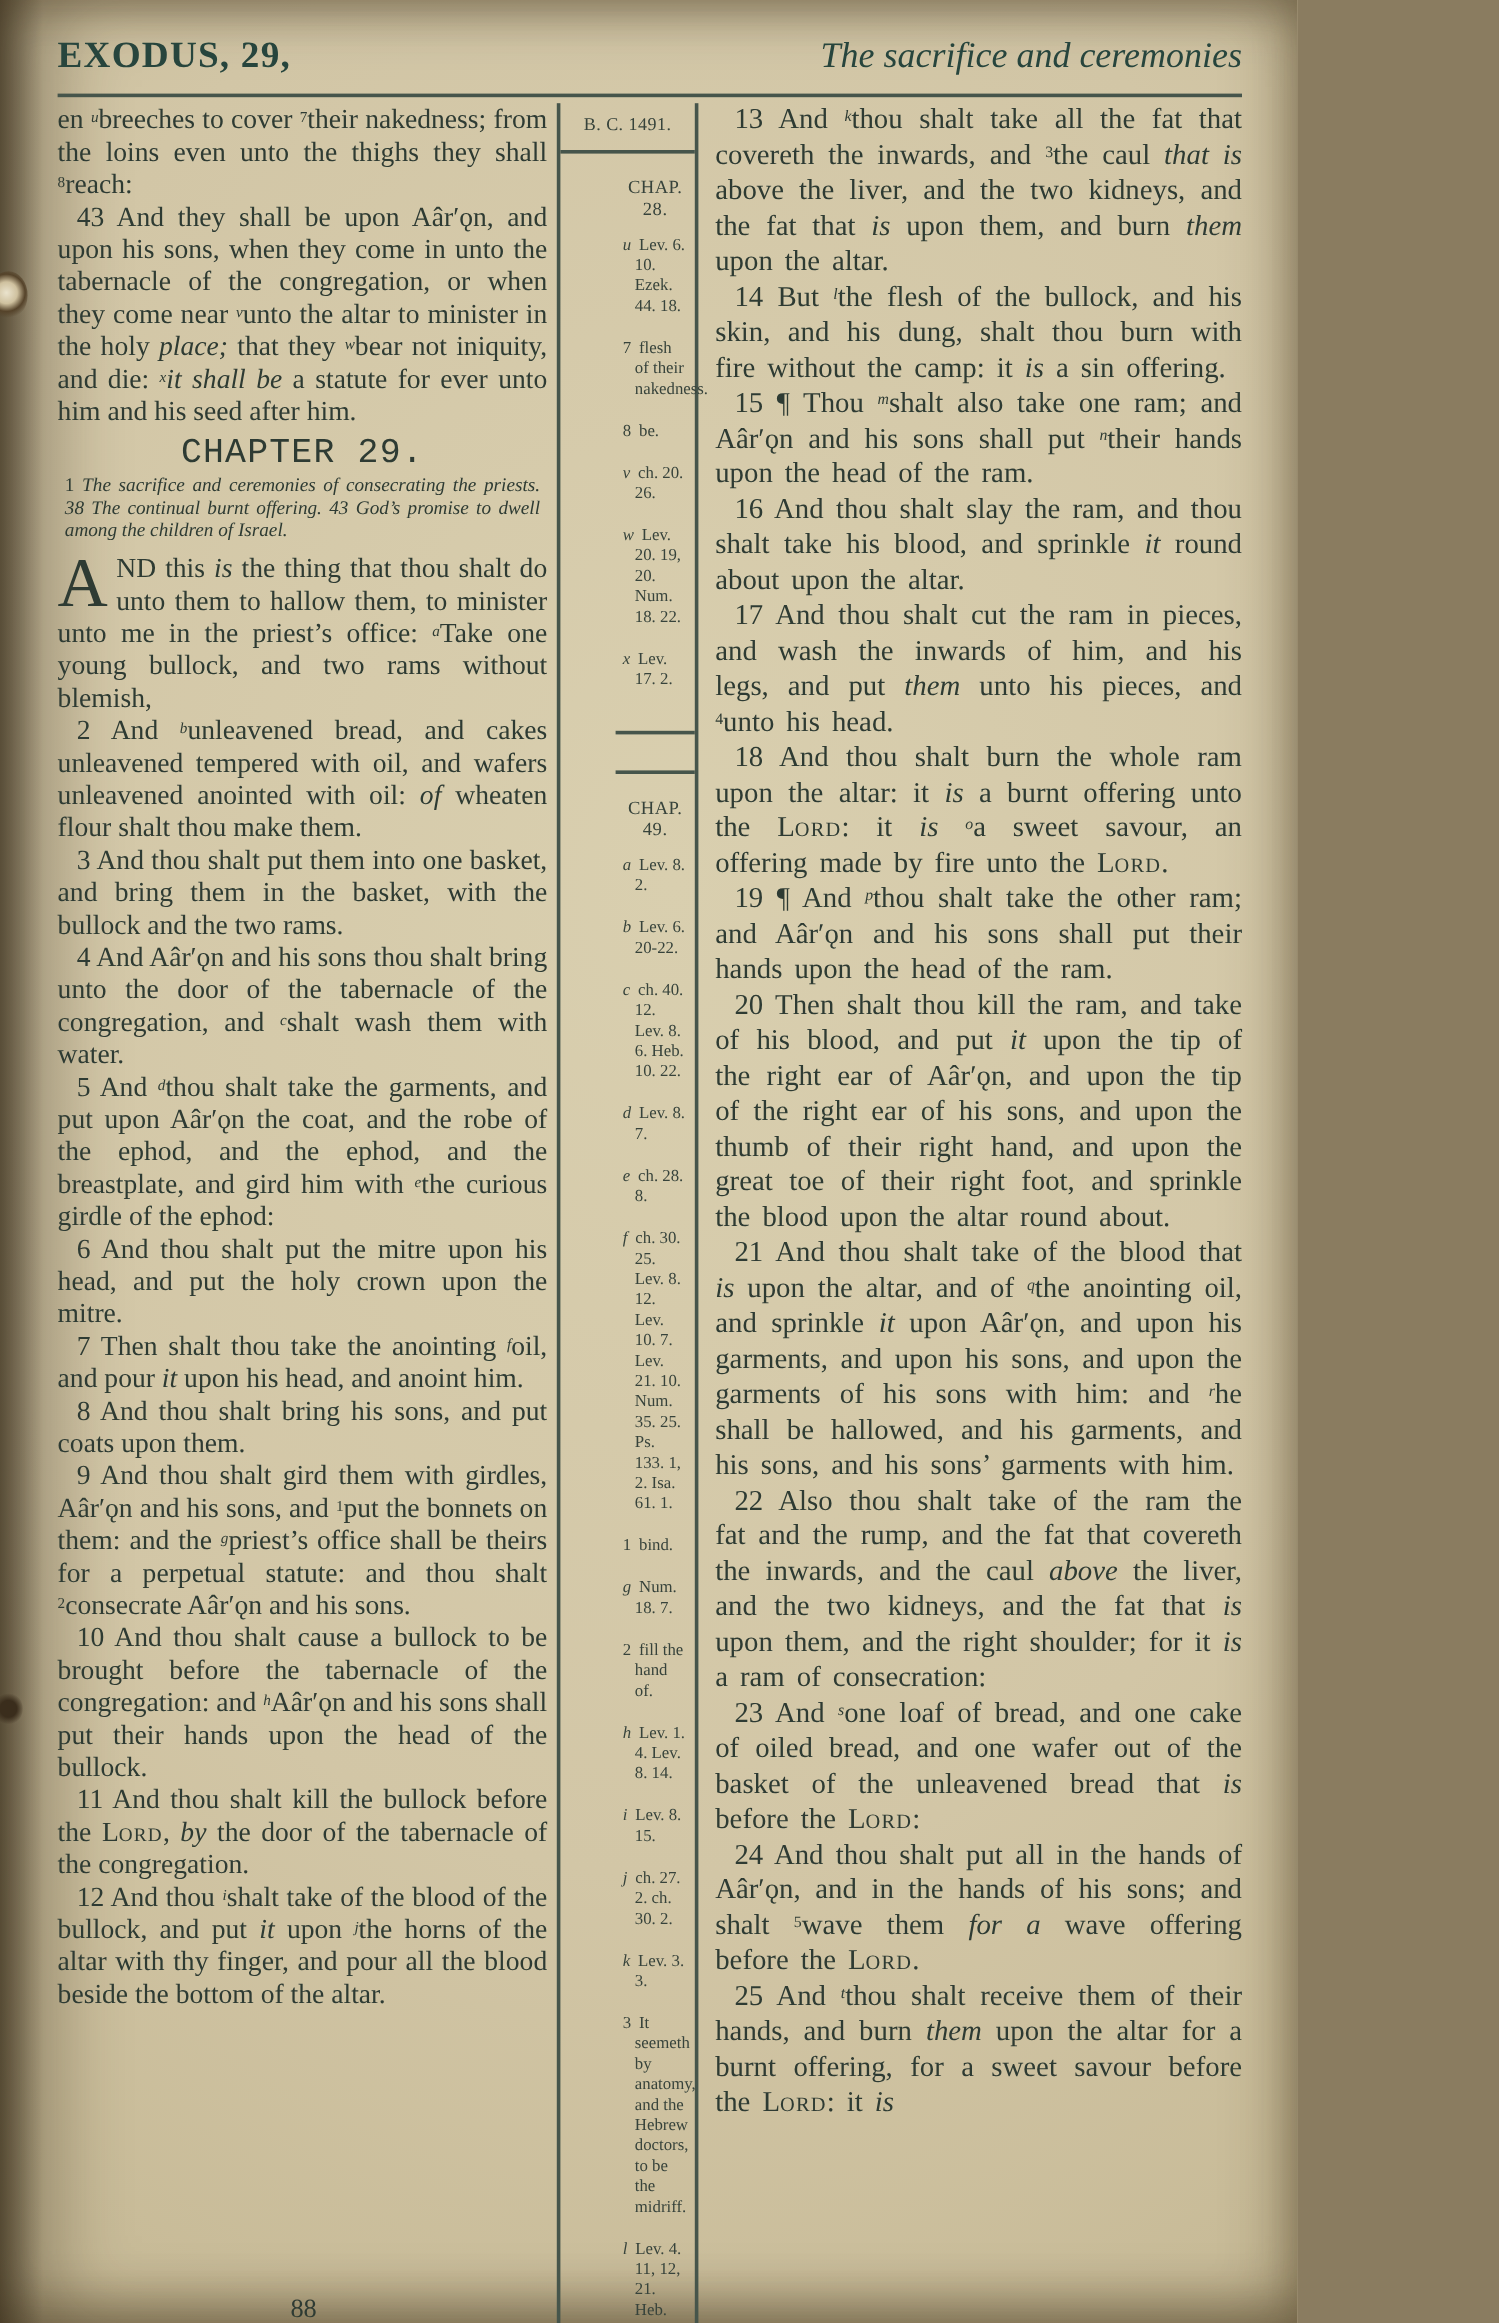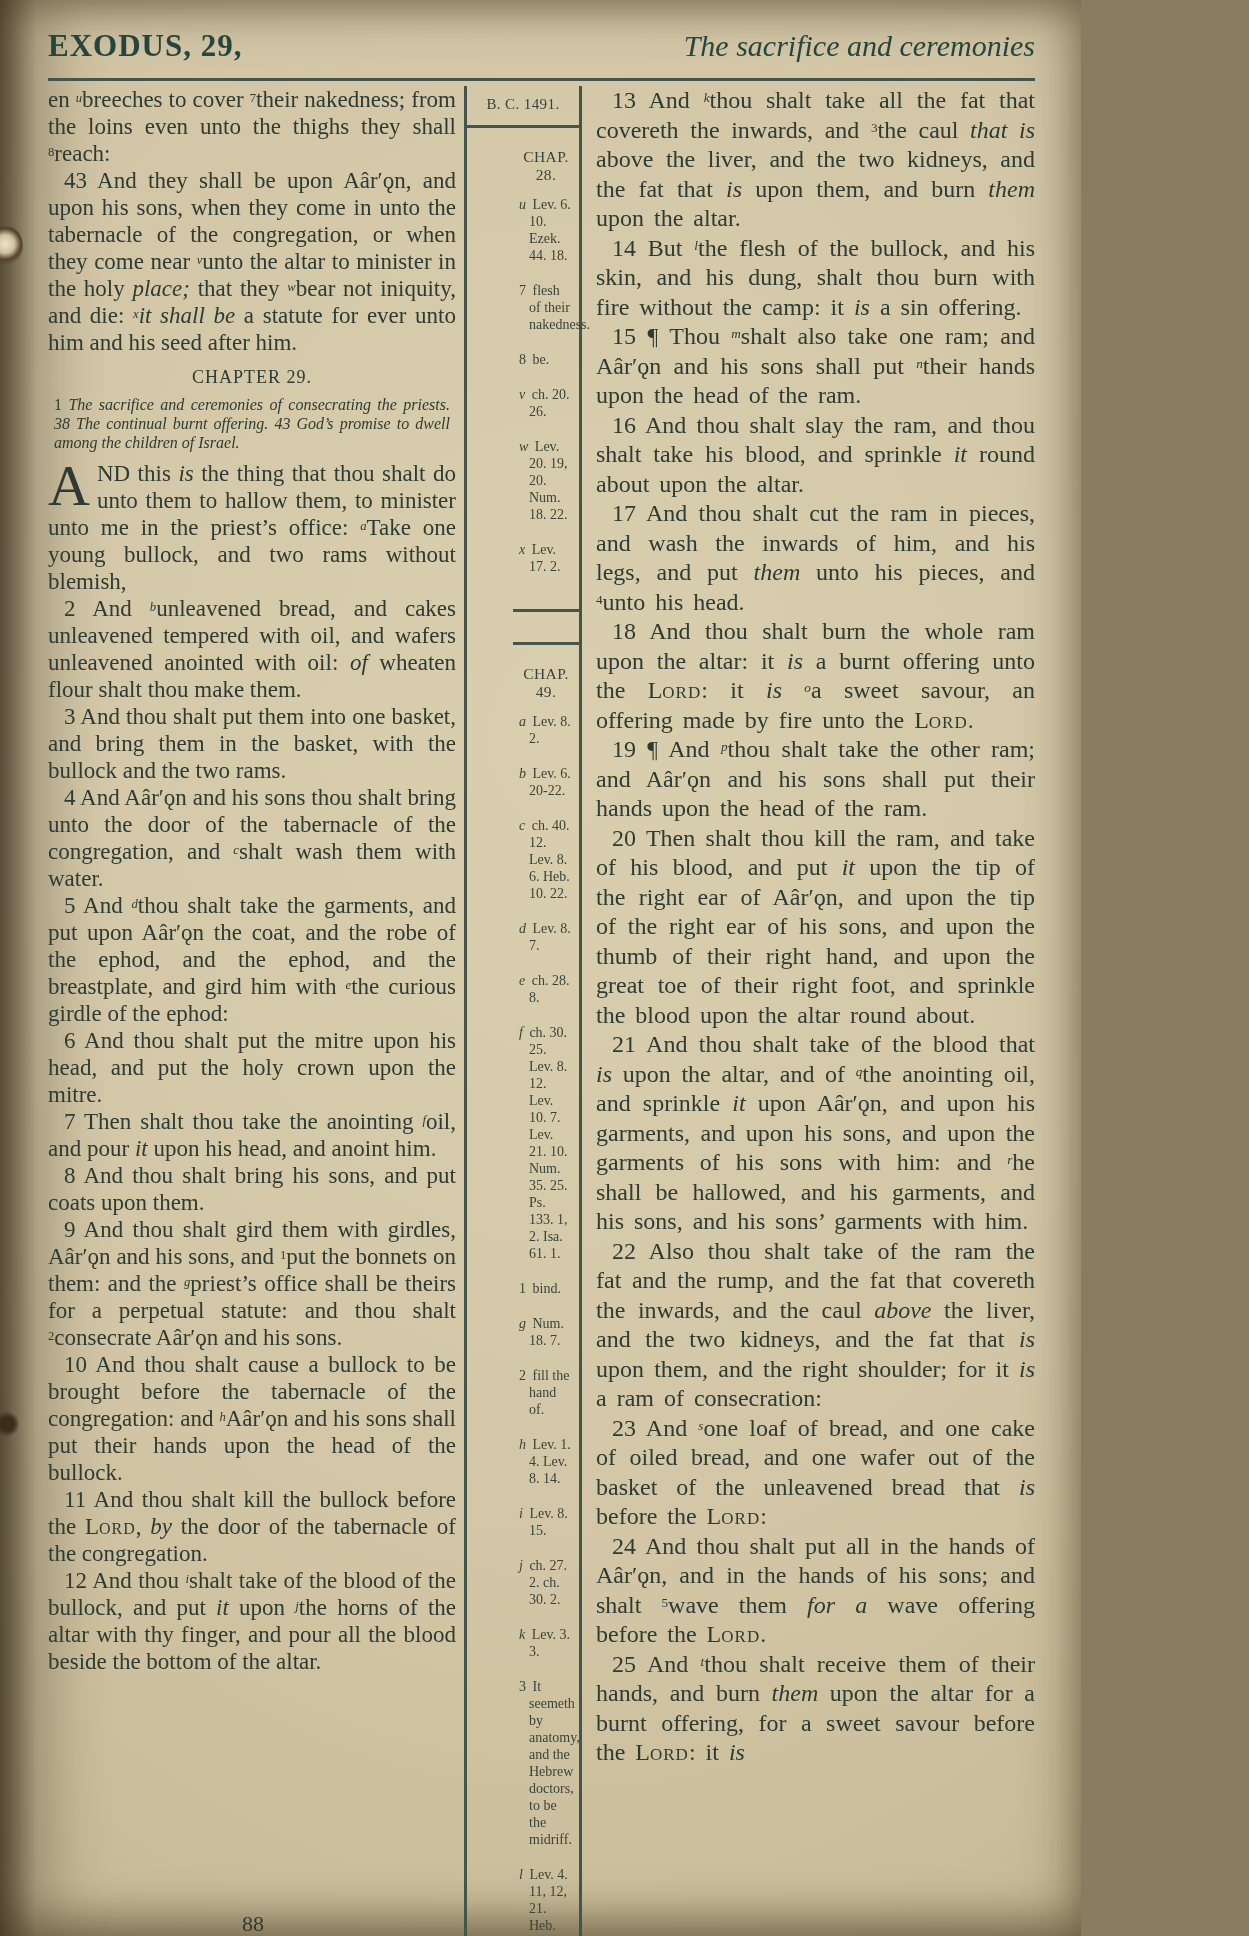--- a/index.html
+++ b/index.html
@@ -70,22 +70,23 @@
   p.verse { text-indent:16px; }
   p.verse.cont { text-indent:0; }
   p.verse.has-dropcap { text-indent:0; }
   .dropcap {
     float:left;
     font-size:58px; line-height:48px;
     padding:2px 7px 0 0;
   }
   .chap-title {
     text-align:center;
-    font-size:18px; letter-spacing:1px;
+    font-size:29px; letter-spacing:1px;
     margin:8px 0 4px;
+    font-family:Liberation Mono, monospace;
   }
   p.chap-summary {
     font-size:16px; line-height:19px;
     text-align:justify; text-indent:0;
     margin:2px 2px 8px; padding:0 4px;
   }
   sup {
     font-size:.55em; line-height:0;
     vertical-align:baseline; position:relative; top:-0.42em;
     font-style:italic;

